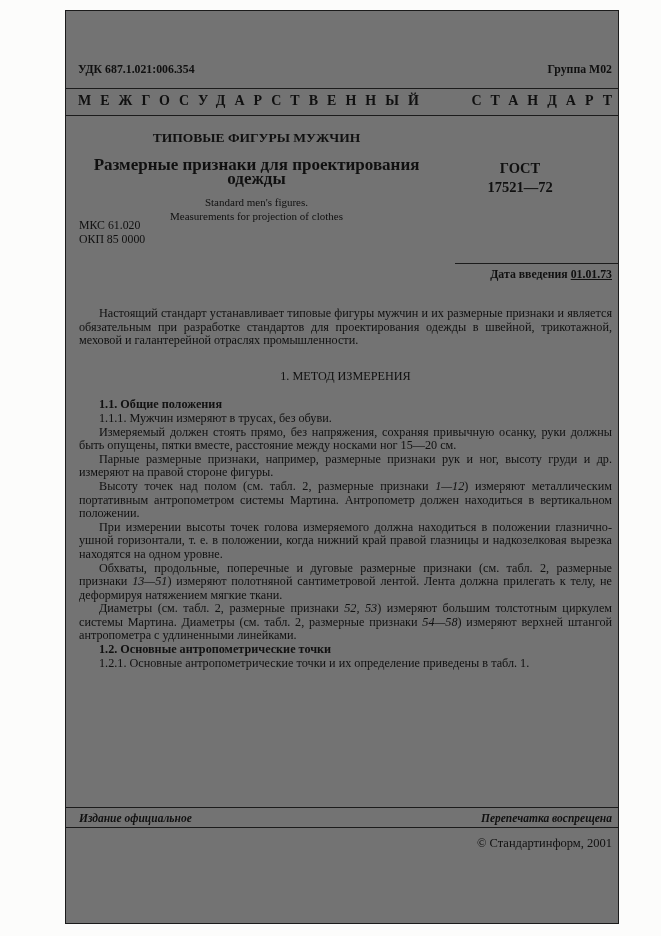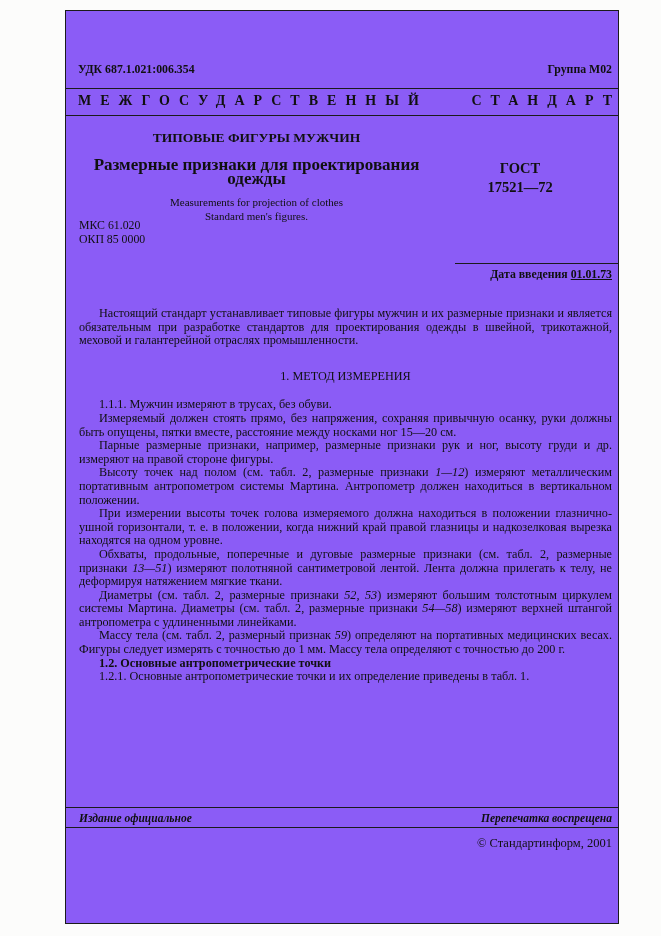--- a/index.html
+++ b/index.html
@@ -4,21 +4,21 @@
 <style>
   html,body{margin:0;padding:0;}
   body{
     width:661px;height:936px;position:relative;
     background:#fcfcfb;color:#101010;
     font-family:"Liberation Serif","DejaVu Serif",serif;
     -webkit-font-smoothing:antialiased;
   }
   .frame{
     position:absolute;left:65px;top:10px;width:552px;height:912px;
-    border:1px solid #1b1b1b;background:#8b5cf6;
+    border:1px solid #1b1b1b;background:#737373;
   }
   .meta-row{
     position:absolute;top:51px;left:12px;right:6px;
     display:flex;justify-content:space-between;
     font-size:11.8px;font-weight:bold;
   }
   .rule{position:absolute;left:0;right:0;border-top:1px solid #1b1b1b;height:0;}
   .rule-top{top:77px;}
   .rule-mid{top:104px;}
   .std-banner{
@@ -73,22 +73,22 @@
     <span>МЕЖГОСУДАРСТВЕННЫЙ</span>
     <span>СТАНДАРТ</span>
   </div>
 
   <div class="rule rule-mid"></div>
 
   <div class="title-left">
     <div class="doc-title">ТИПОВЫЕ ФИГУРЫ МУЖЧИН</div>
     <div class="doc-subtitle">Размерные признаки для проектирования одежды</div>
     <div class="title-en">
+      <div>Standard men's figures.</div>
       <div>Measurements for projection of clothes</div>
-      <div>Standard men's figures.</div>
     </div>
   </div>
 
   <div class="gost-block">
     <div>ГОСТ</div>
     <div>17521—72</div>
   </div>
 
   <div class="codes">
     <div>МКС 61.020</div>
@@ -97,28 +97,28 @@
 
   <div class="date-rule"></div>
   <div class="date-line">
     <span>Дата введения</span>
     <span class="u">01.01.73</span>
   </div>
 
   <div class="body-text">
       <p class="para"><span>Настоящий стандарт устанавливает типовые фигуры мужчин и их размерные признаки и является обязательным при разработке стандартов для проектирования одежды в швейной, трикотажной, меховой и галантерейной отраслях промышленности.</span></p>
       <p class="para b center"><span>1. МЕТОД ИЗМЕРЕНИЯ</span></p>
+      <p class="para b"><span>1.1. Общие положения</span></p>
       <p class="para"><span>1.1.1. Мужчин измеряют в трусах, без обуви.</span></p>
       <p class="para"><span>Измеряемый должен стоять прямо, без напряжения, сохраняя привычную осанку, руки должны быть опущены, пятки вместе, расстояние между носками ног 15—20 см.</span></p>
       <p class="para"><span>Парные размерные признаки, например, размерные признаки рук и ног, высоту груди и др. измеряют на правой стороне фигуры.</span></p>
       <p class="para"><span>Высоту точек над полом (см. табл. 2, размерные признаки </span><span class="i">1—12</span><span>) измеряют металлическим портативным антропометром системы Мартина. Антропометр должен находиться в вертикальном положении.</span></p>
       <p class="para"><span>При измерении высоты точек голова измеряемого должна находиться в положении глазнично-ушной горизонтали, т. е. в положении, когда нижний край правой глазницы и надкозелковая вырезка находятся на одном уровне.</span></p>
       <p class="para"><span>Обхваты, продольные, поперечные и дуговые размерные признаки (см. табл. 2, размерные признаки </span><span class="i">13—51</span><span>) измеряют полотняной сантиметровой лентой. Лента должна прилегать к телу, не деформируя натяжением мягкие ткани.</span></p>
       <p class="para"><span>Диаметры (см. табл. 2, размерные признаки </span><span class="i">52, 53</span><span>) измеряют большим толстотным циркулем системы Мартина. Диаметры (см. табл. 2, размерные признаки </span><span class="i">54—58</span><span>) измеряют верхней штангой антропометра с удлиненными линейками.</span></p>
-      <p class="para"><span>Массу тела (см. табл. 2, размерный признак </span><span class="i">59</span><span>) определяют на портативных медицинских весах. Фигуры следует измерять с точностью до 1 мм. Массу тела определяют с точностью до 200 г.</span></p>
       <p class="para b"><span>1.2. Основные антропометрические точки</span></p>
       <p class="para"><span>1.2.1. Основные антропометрические точки и их определение приведены в табл. 1.</span></p>
     </div>
 
   <div class="footer-block">
     <div class="f-rule"></div>
     <div class="footer-row">
       <span>Издание официальное</span>
       <span>Перепечатка воспрещена</span>
     </div>

